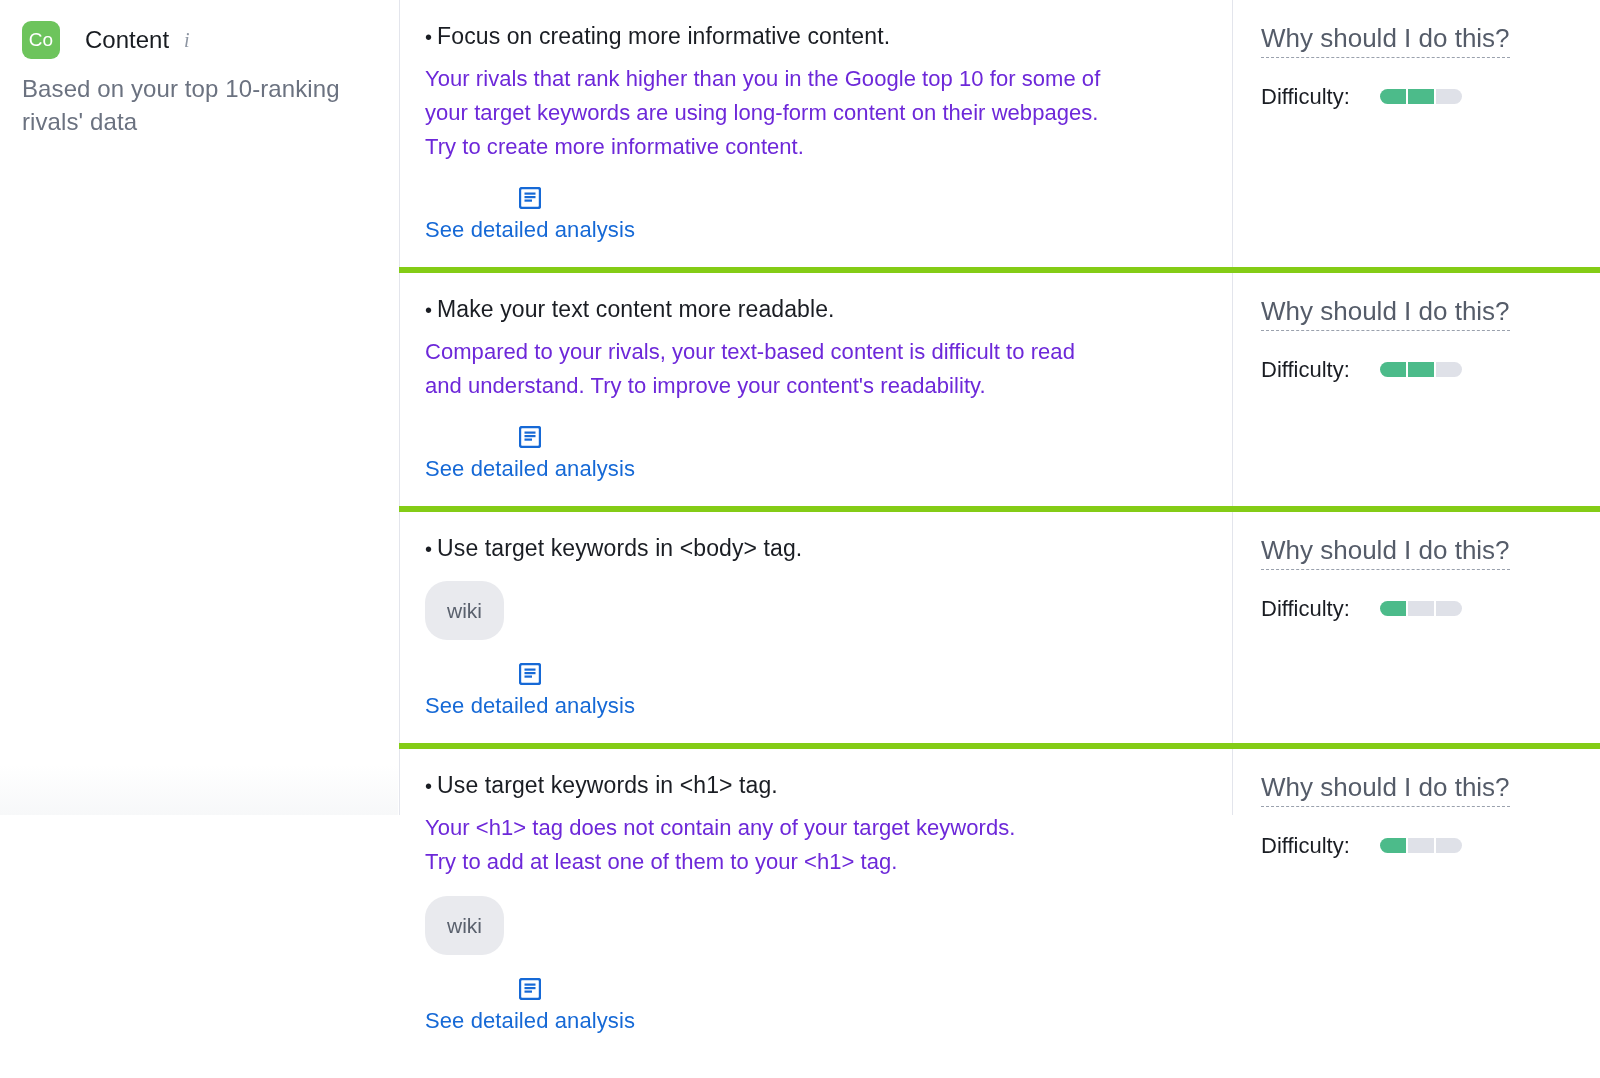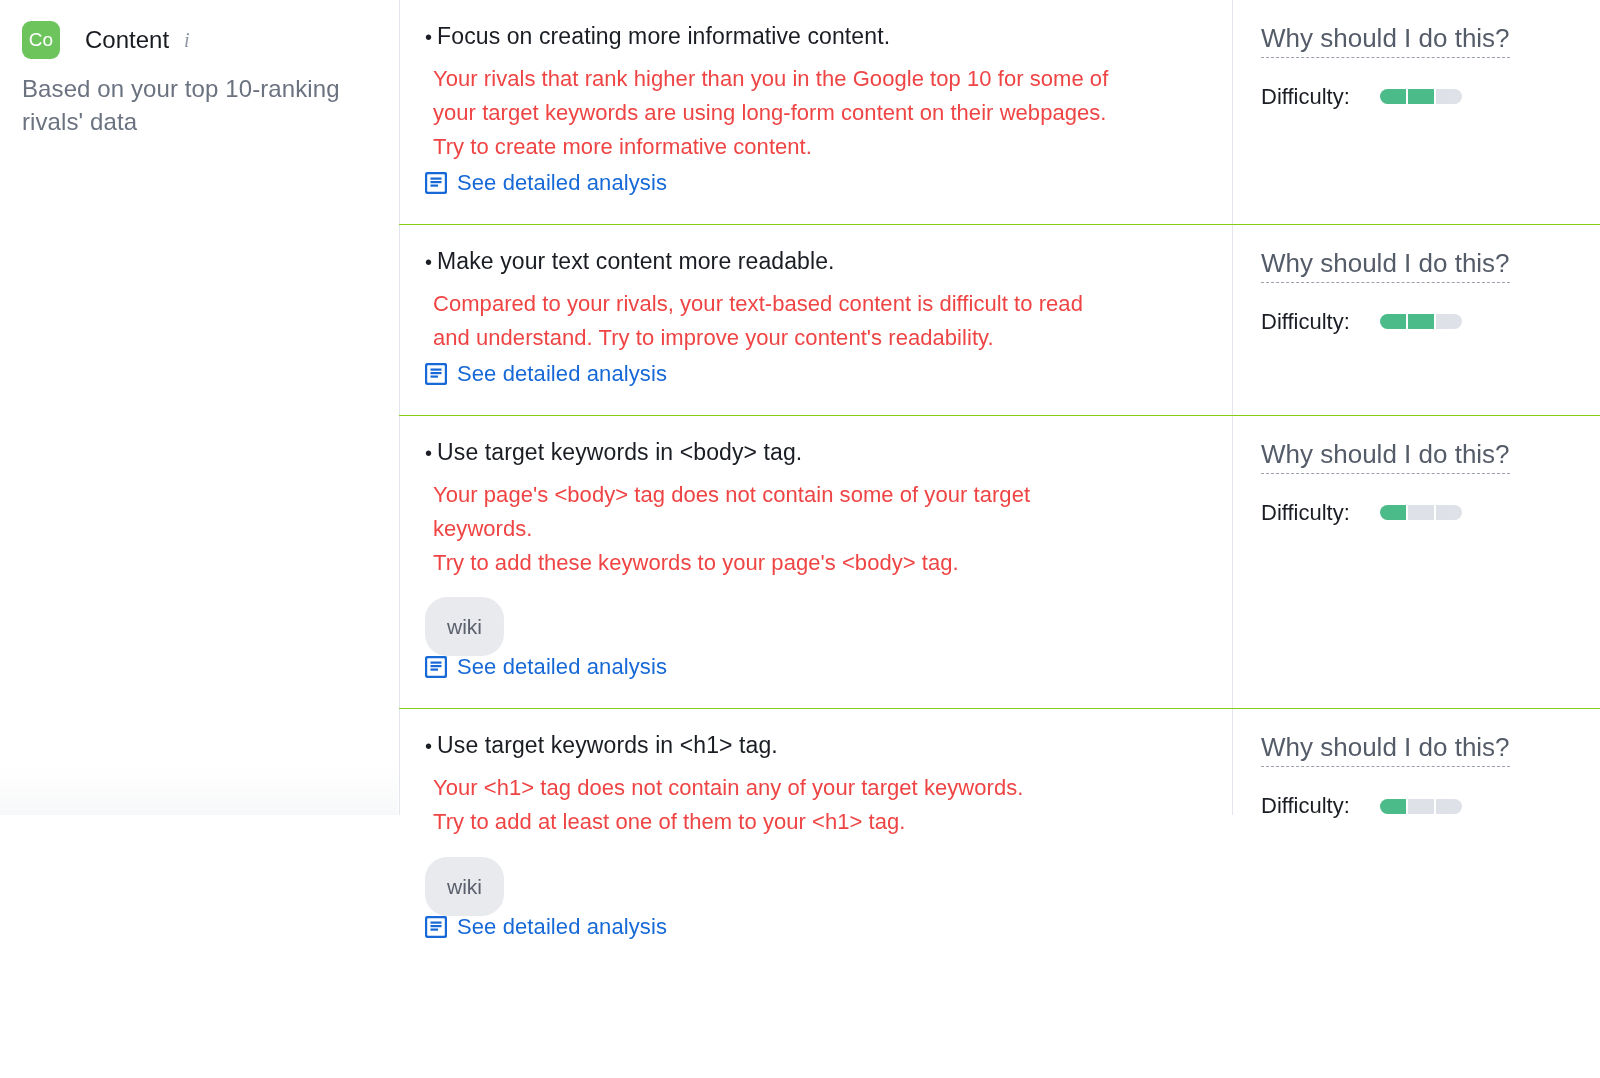--- a/index.html
+++ b/index.html
@@ -102,21 +102,21 @@
   
   .rows-wrap {
     flex: 1 1 auto;
     display: flex;
     flex-direction: column;
     position: relative;
   }
   .row {
     display: flex;
     position: relative;
-    border-bottom: 1px solid #84cc16;
+    border-bottom: 6px solid #84cc16;
     box-sizing: border-box;
   }
   .row:last-child { border-bottom: none; }
 
   .tip-cell {
     width: 834px;
     flex: 0 0 834px;
     box-sizing: border-box;
     padding: 22px 30px 26px 26px;
   }
@@ -136,22 +136,22 @@
   }
   .tip-title .bullet {
     color: #1a1d23;
     margin-right: 5px;
     font-size: 20px;
     line-height: 1;
   }
   .tip-body {
     font-size: 22px;
     line-height: 1.55;
-    color: #ef4444;
-    margin: 8px;
+    color: #6d28d9;
+    margin: 0;
     letter-spacing: .05px;
   }
   .tip-body .ln { display: block; }
 
   
   .chips {
     margin-top: 17px;
     display: flex;
     flex-wrap: wrap;
     gap: 10px;
@@ -163,25 +163,27 @@
     font-size: 21px;
     line-height: 1;
     padding: 19px 22px;
     display: inline-flex;
     align-items: center;
     cursor: pointer;
   }
 
   
   .analysis {
+    margin-top: 23px;
     display: inline-flex;
     align-items: center;
     gap: 10px;
     cursor: pointer;
     text-decoration: none;
+    flex-direction: column;
   }
   .doc-icon {
     width: 22px;
     height: 22px;
     flex: 0 0 22px;
     display: block;
   }
   .analysis-label {
     font-size: 22px;
     color: #1669d6;
@@ -285,25 +287,21 @@
         <div class="meta-cell"><span class="why-link">Why should I do this?</span><div class="difficulty-row">
             <span class="difficulty-label">Difficulty:</span>
             <div class="diff-bar">
               <span class="diff-seg on"></span>
               <span class="diff-seg on"></span>
               <span class="diff-seg"></span>
             </div>
           </div></div>
       </div>
       <div class="row">
-        <div class="tip-cell"><div class="tip-title"><span class="bullet">•</span><span>Use target keywords in &lt;body&gt; tag.</span></div><div class="tip-body">
-            <span class="ln">Your page's &lt;body&gt; tag does not contain some of your target</span>
-            <span class="ln">keywords.</span>
-            <span class="ln">Try to add these keywords to your page's &lt;body&gt; tag.</span>
-          </div><div class="chips">
+        <div class="tip-cell"><div class="tip-title"><span class="bullet">•</span><span>Use target keywords in &lt;body&gt; tag.</span></div><div class="chips">
             <span class="chip">wiki</span>
           </div><a class="analysis" href="#">
             <svg class="doc-icon" viewBox="0 0 22 22">
               <rect x="1" y="1" width="20" height="20" rx="2" fill="none" stroke="#1669d6" stroke-width="2.4"></rect>
               <rect x="5.5" y="5.5" width="11" height="2.2" fill="#1669d6"></rect>
               <rect x="5.5" y="9" width="11" height="2.2" fill="#1669d6"></rect>
               <rect x="5.5" y="12.5" width="7.5" height="2.2" fill="#1669d6"></rect>
             </svg>
             <span class="analysis-label">See detailed analysis</span>
           </a></div>

